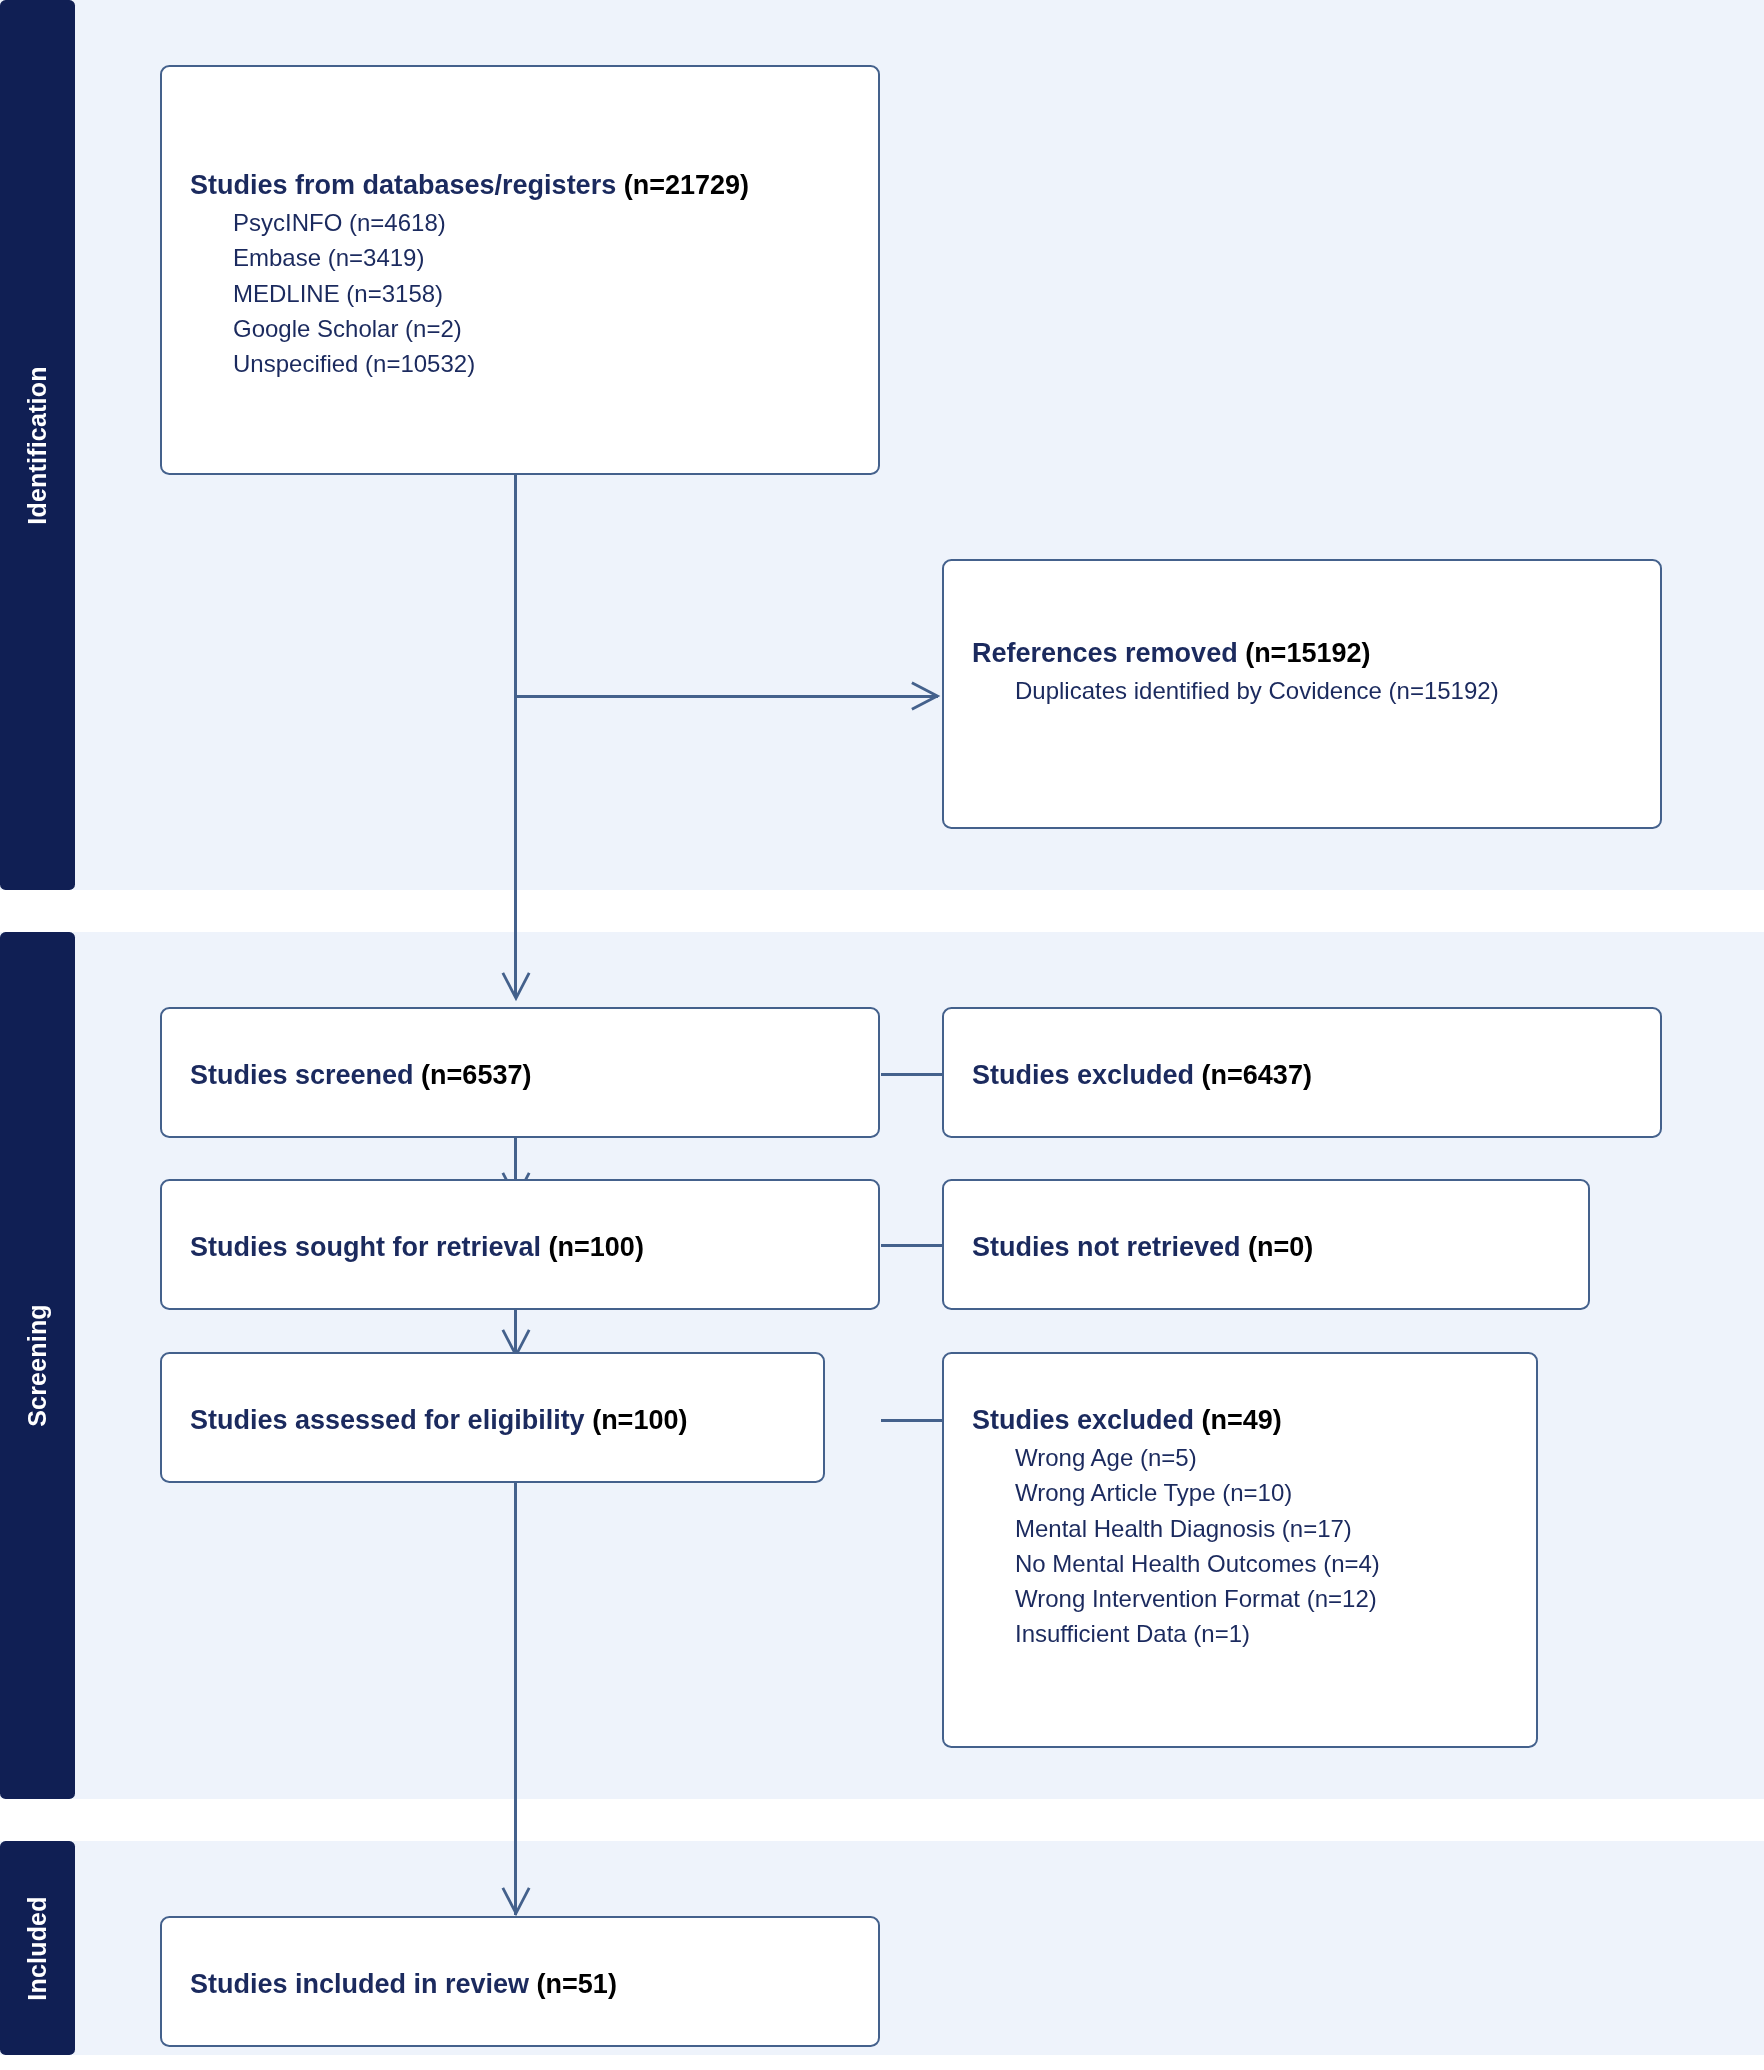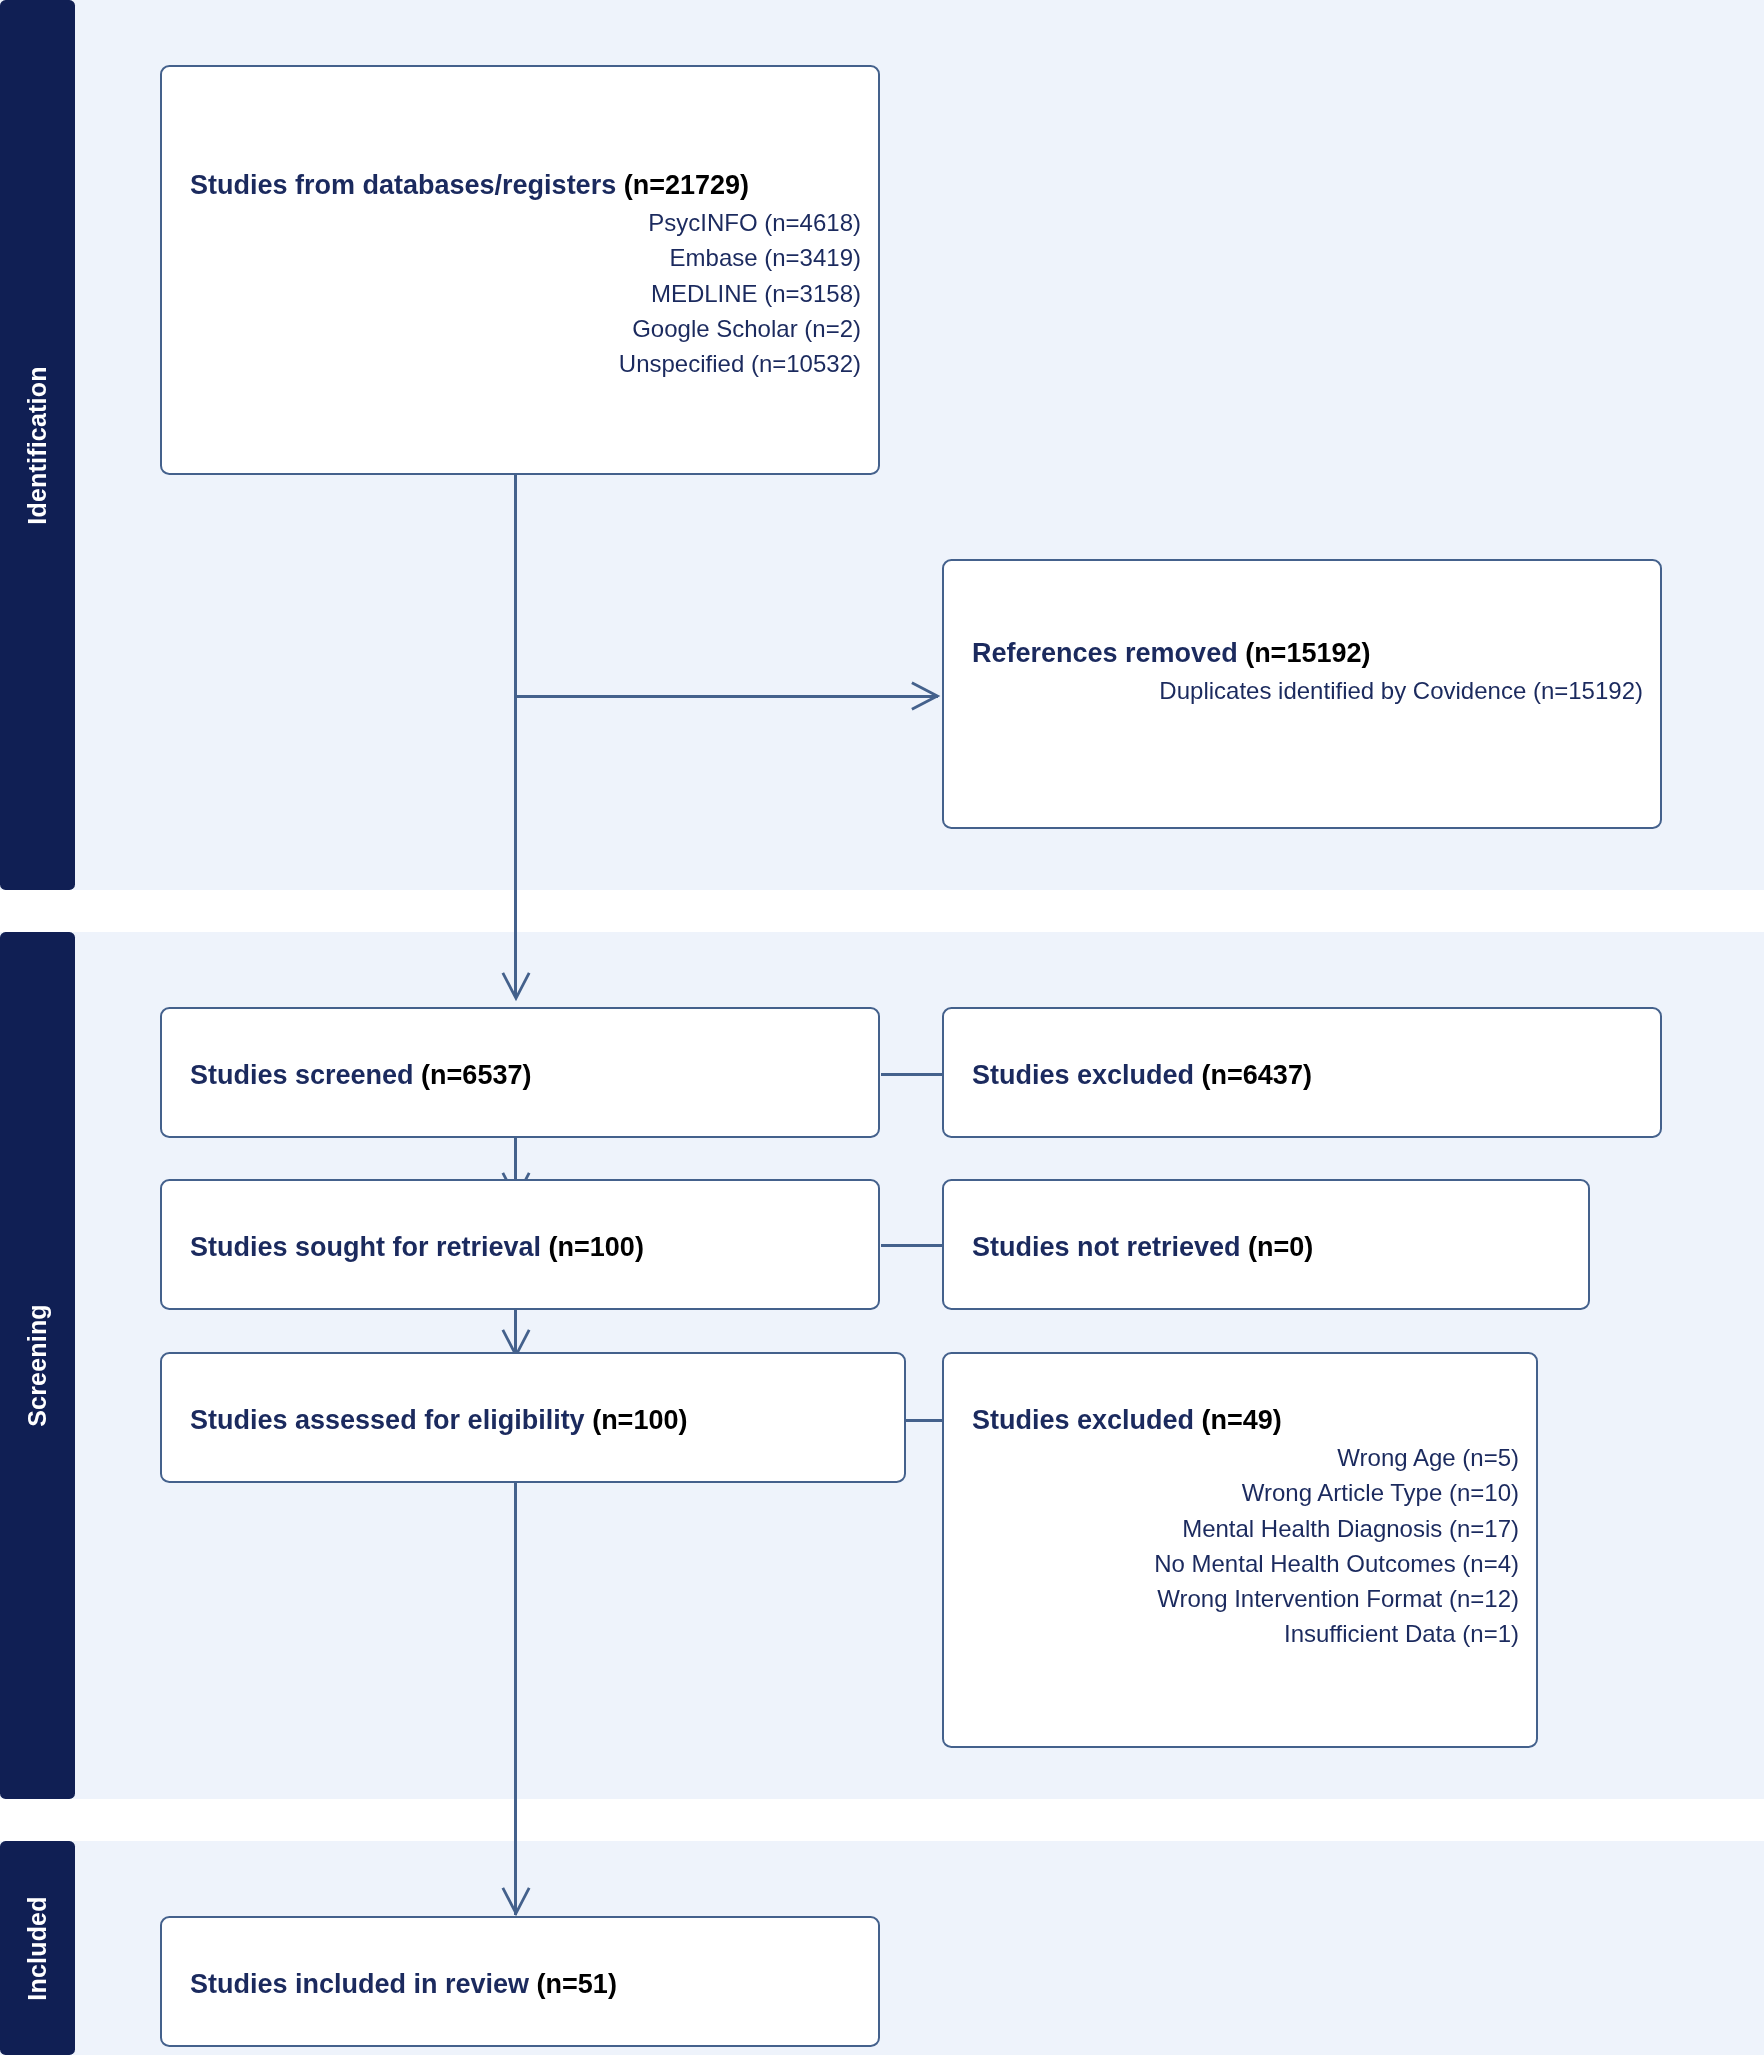--- a/index.html
+++ b/index.html
@@ -71,21 +71,20 @@
     padding: 0;
     list-style: none;
   }
   .sub-list li {
     color: #1b2a5e;
     font-size: 24px;
     font-weight: normal;
     line-height: 1.47;
     padding-left: 43px;
     white-space: nowrap;
-    text-align: right;
   }
 
   
   .conn {
     position: absolute;
     background: #44618c;
   }
   .conn-v { width: 2.8px; }
   .conn-h { height: 2.8px; }
   
@@ -206,21 +205,21 @@
   </div>
 
   <div class="node-box" style="left:942px; top:1179px; width:648px; height:131px;">
     <div class="node-inner" style="top:49px;">
       <div class="node-title">
         <span>Studies not retrieved </span><span class="nval">(n=0)</span>
       </div>
     </div>
   </div>
 
-  <div class="node-box" style="left:160px; top:1352px; width:746px; height:131px;text-decoration:underline;">
+  <div class="node-box" style="left:160px; top:1352px; width:665px; height:131px;text-decoration:underline;">
     <div class="node-inner" style="top:49px;">
       <div class="node-title">
         <span>Studies assessed for eligibility </span><span class="nval">(n=100)</span>
       </div>
     </div>
   </div>
 
   <div class="node-box" style="left:942px; top:1352px; width:596px; height:396px;">
     <div class="node-inner" style="top:49px;">
       <div class="node-title">

